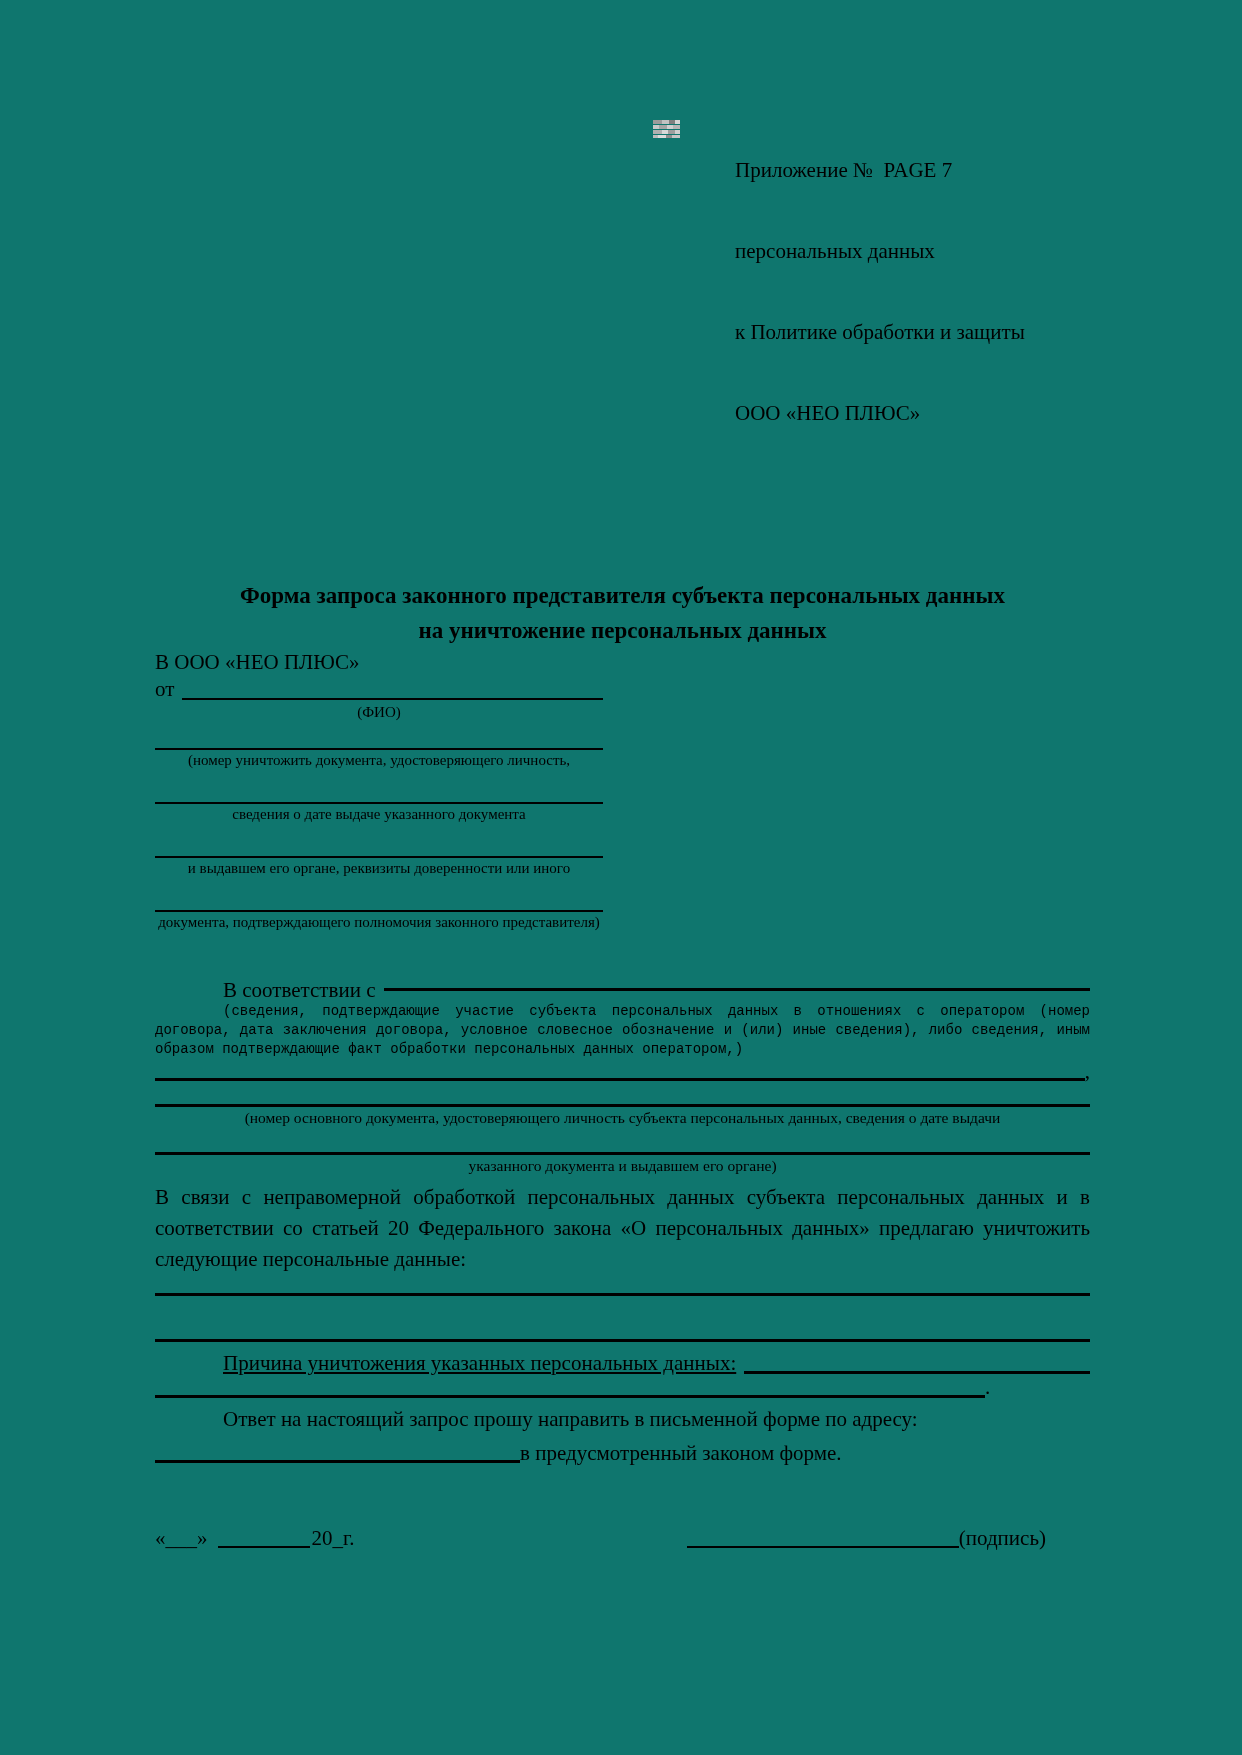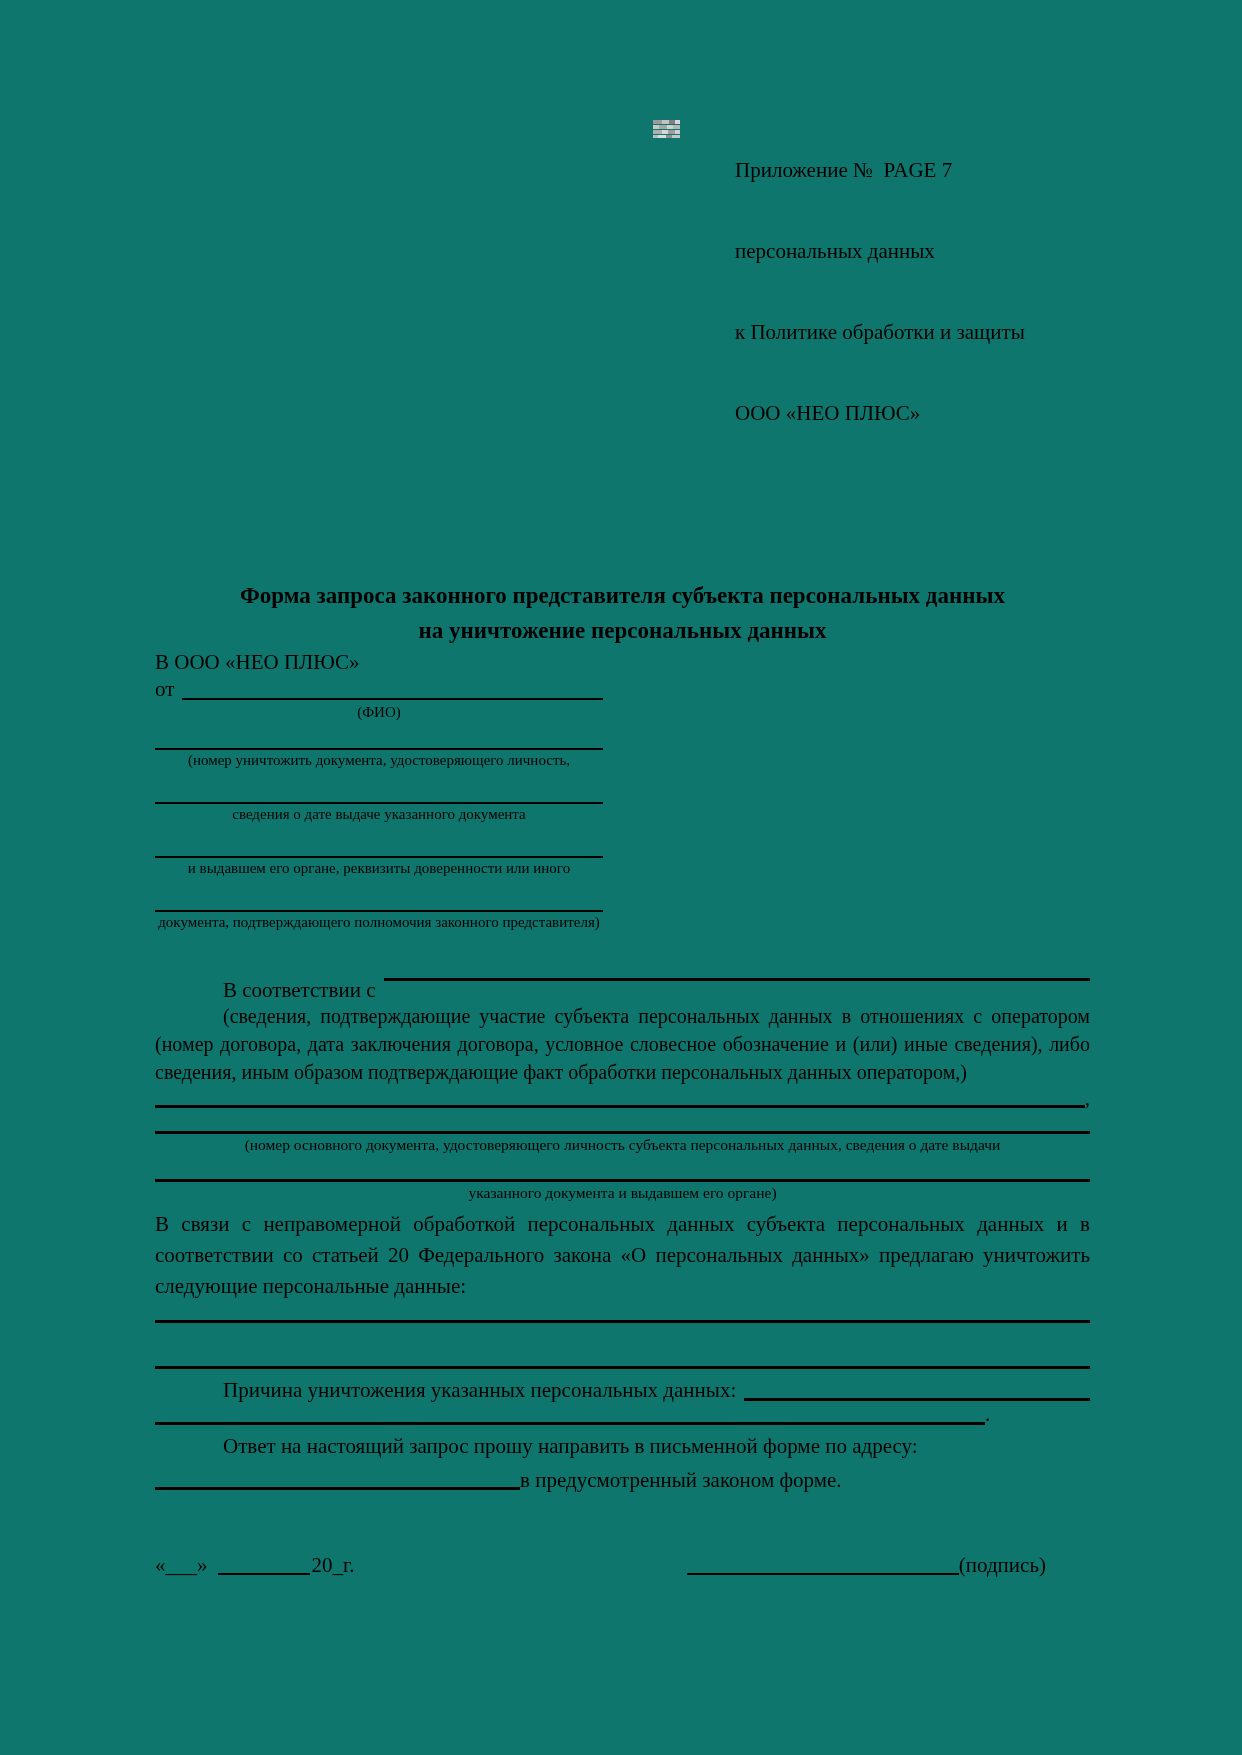--- a/index.html
+++ b/index.html
@@ -28,38 +28,38 @@
   .addr-to { line-height: 28px; }
   .addr-from { display: flex; align-items: flex-end; height: 26px; }
   .addr-from .lbl { white-space: nowrap; }
   .addr-from .fill { flex: 1; border-bottom: 2px solid #000; margin-left: 8px; margin-bottom: 2px; }
   .fcap { font-size: 15px; line-height: 20px; text-align: center; }
   .fline { height: 32px; border-bottom: 2px solid #000; }
   .fline.first { height: 26px; }
 
   
   .bodyarea { font-size: 21px; }
-  .lead-row { display: flex; margin-top: 46px; height: 24px; align-items: flex-start; }
+  .lead-row { display: flex; margin-top: 46px; height: 24px; align-items: center; }
   .lead-row .txt { margin-left: 68px; white-space: nowrap; }
   .lead-row .fill { flex: 1; border-bottom: 3px solid #000; margin-left: 8px; margin-bottom: 2px; }
 
-  .note { font-size: 20px; line-height: 28px; text-align: justify; text-indent: 68px; }
+  .note { font-size: 14px; line-height: 19px; text-align: justify; text-indent: 68px; font-family: Liberation Mono, monospace; }
 
   .para { line-height: 31px; text-align: justify; }
 
   .bline-row { display: flex; align-items: flex-end; }
   .bline-row .fill { flex: 1; border-bottom: 3px solid #000; }
   .bline-row .tail { line-height: 20px; }
   .b1 { height: 22px; } .b2 { height: 26px; } .b3 { height: 27px; }
   .bcap { font-size: 15.5px; line-height: 21px; text-align: center; }
 
   .blank1 { height: 18px; border-bottom: 3px solid #000; }
   .blank2 { height: 43px; border-bottom: 3px solid #000; }
 
-  .reason-row { display: flex; margin-top: 8px; height: 26px; align-items: flex-end; }
+  .reason-row { display: flex; margin-top: 8px; height: 26px; align-items: flex-end; text-decoration: underline; }
   .reason-row .txt { margin-left: 68px; white-space: nowrap; }
   .reason-row .fill { flex: 1; border-bottom: 3px solid #000; margin-left: 8px; margin-bottom: 2px; }
 
   .period-row { display: flex; height: 24px; align-items: flex-end; }
   .period-row .fillp { width: 830px; border-bottom: 3px solid #000; margin-bottom: 2px; }
 
   .reply1 { margin-top: 4px; line-height: 31px; text-indent: 68px; }
   .reply2 { display: flex; height: 31px; align-items: flex-end; }
   .reply2 .fillw { width: 365px; border-bottom: 3px solid #000; margin-bottom: 3px; }
   .reply2 .txt { white-space: nowrap; }

